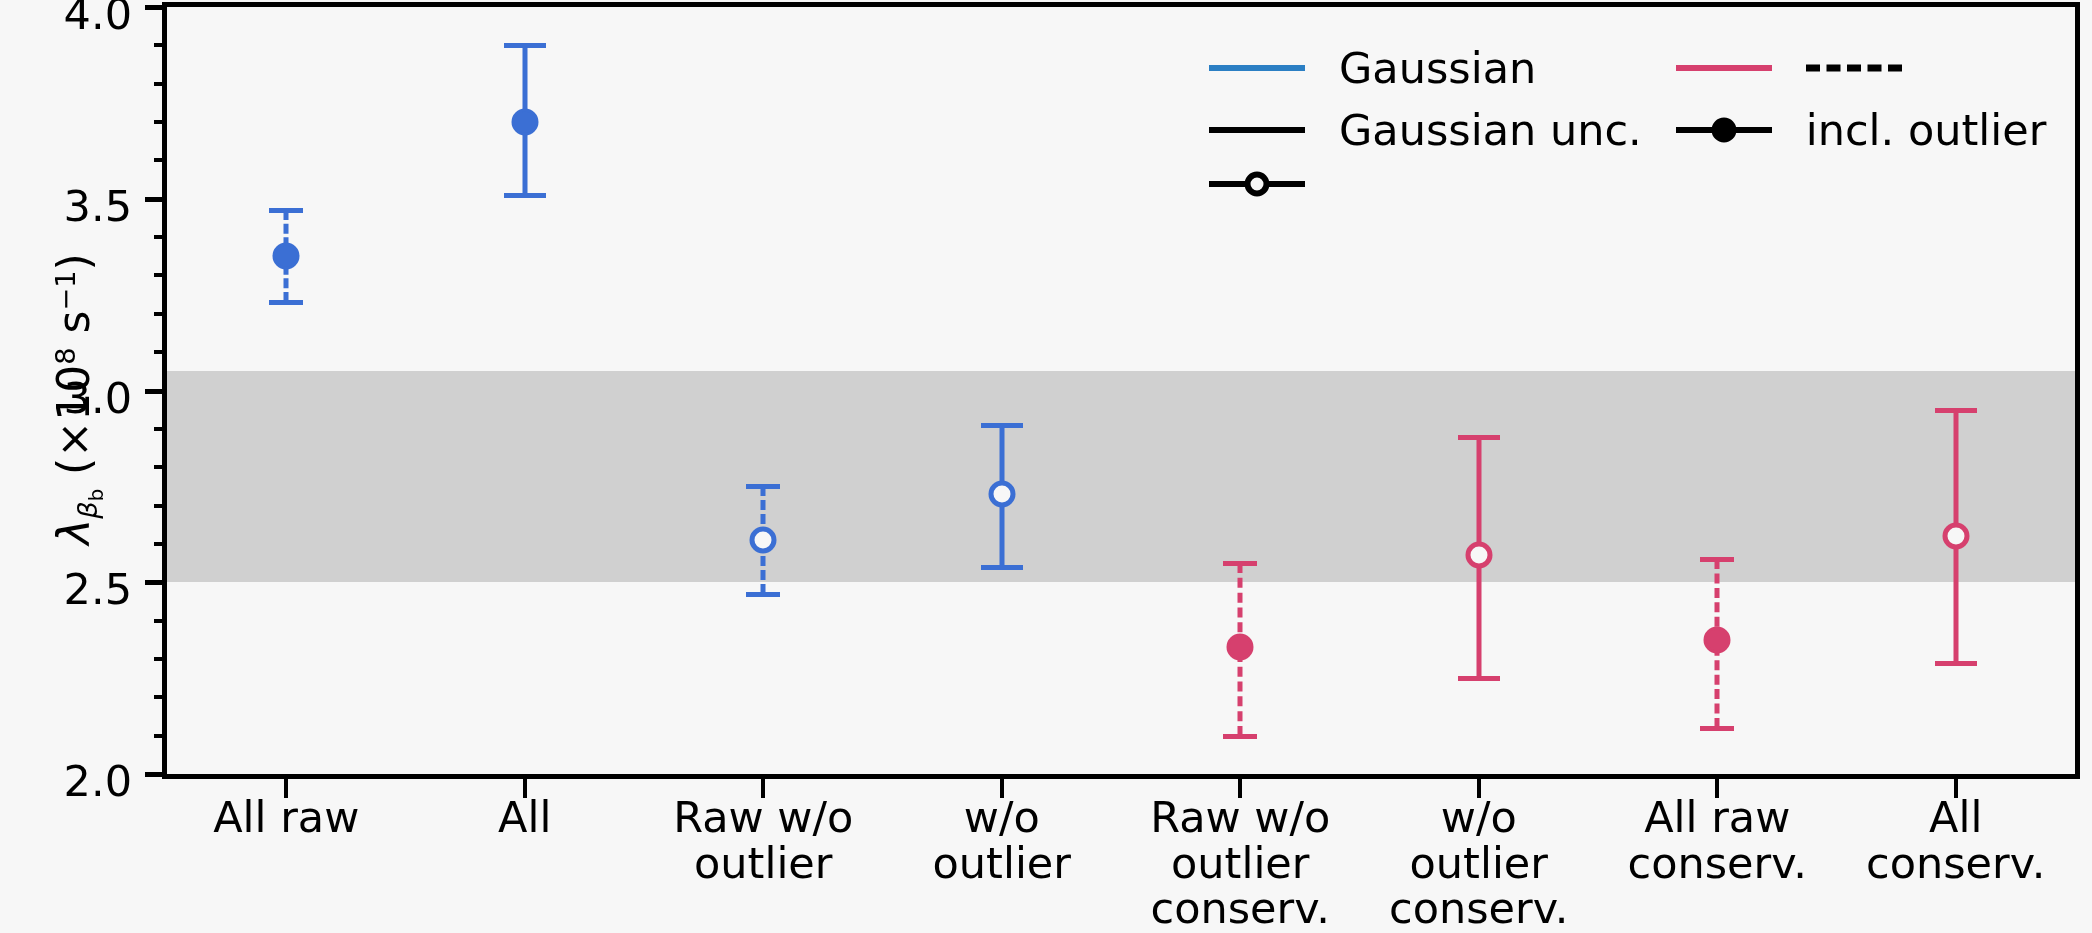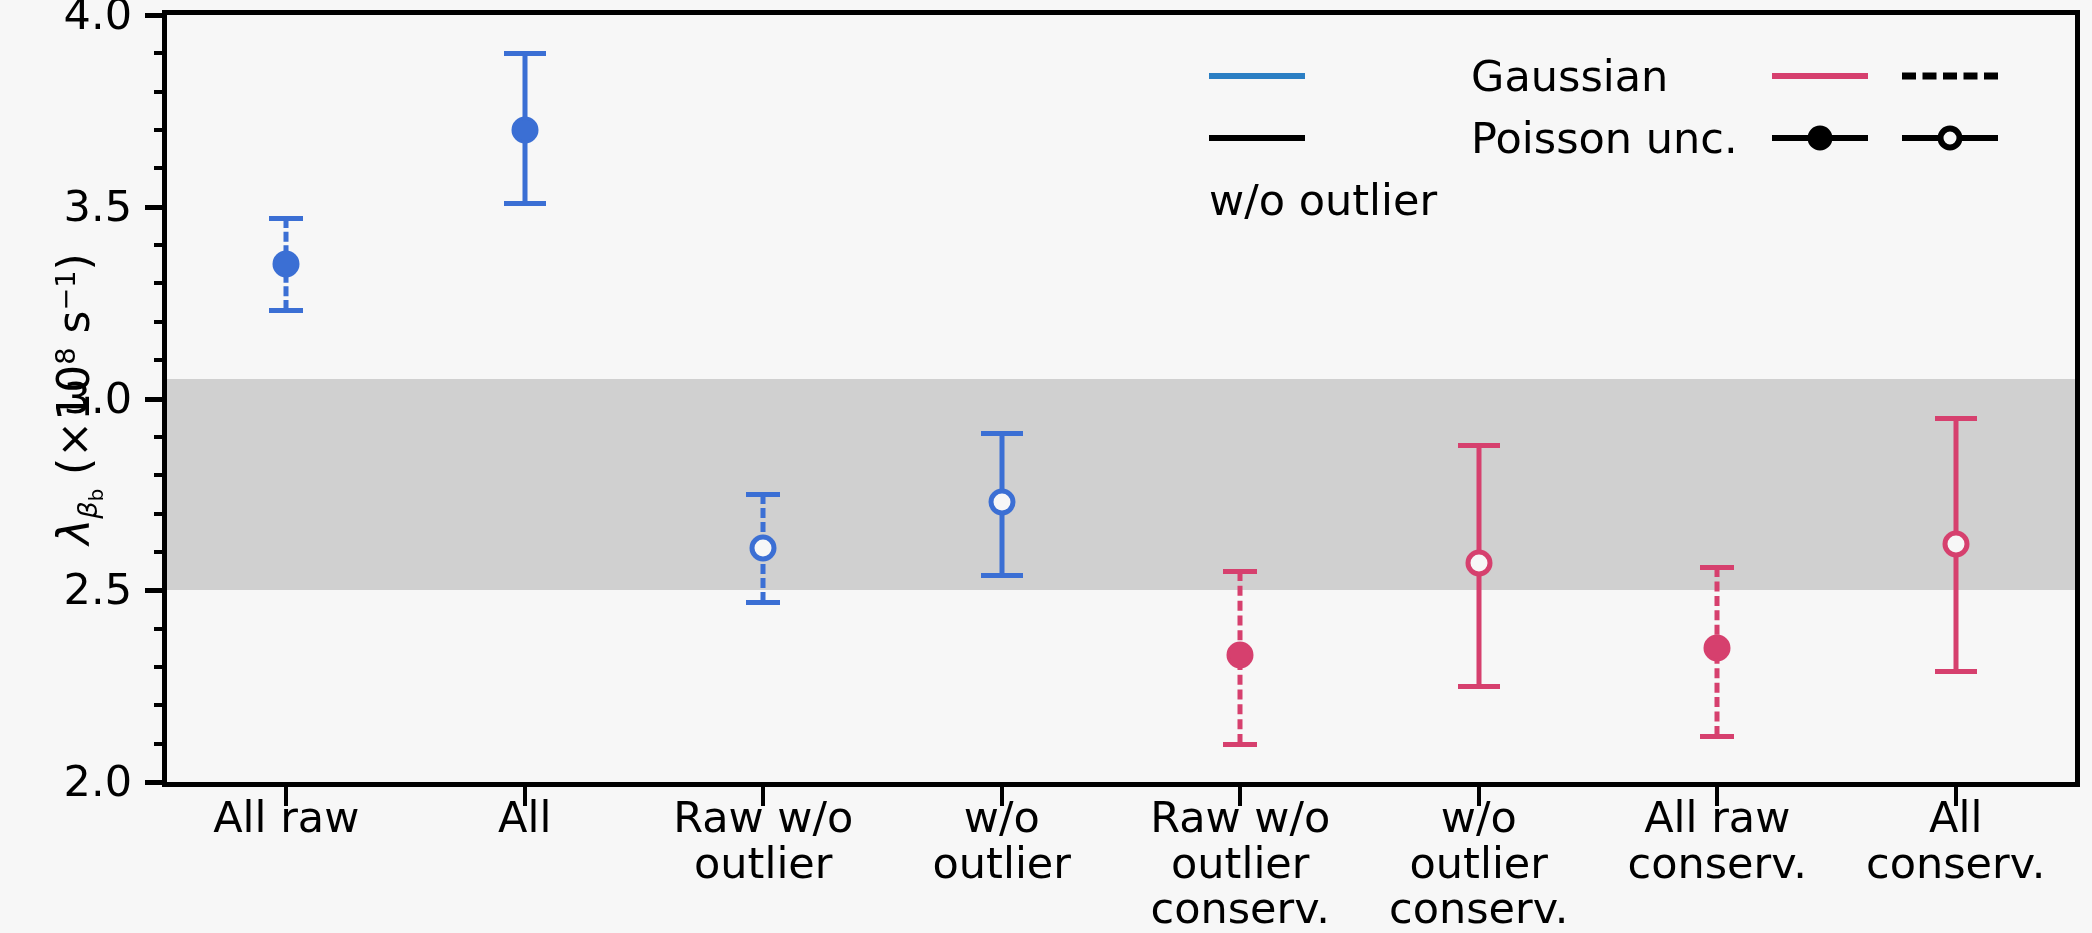--- a/index.html
+++ b/index.html
@@ -1,21 +1,21 @@
 <!DOCTYPE html>
 <html><head>
 <meta charset="utf-8">
 <style>
   html,body{margin:0;padding:0;background:#f7f7f7;}
   body{width:2092px;height:933px;font-family:"DejaVu Sans",sans-serif;overflow:hidden;}
   #fig{position:relative;width:2092px;height:933px;background:#f7f7f7;}
 
   
   #plot{
-    position:absolute;left:162px;top:10px;width:1918px;height:777px;
+    position:absolute;left:162px;top:2px;width:1918px;height:777px;
     background:#f7f7f7;border:5px solid #000;box-sizing:border-box;
   }
   #band{position:absolute;left:0;right:0;background:#d0d0d0;}
 
   
   .ytick{position:absolute;left:-22px;width:22px;height:5px;background:#000;}
   .ytick.minor{left:-13px;width:13px;height:4px;}
   #ylabels{position:absolute;left:0;top:0;width:0;height:0;}
   .ylab{
     position:absolute;text-align:right;width:140px;
@@ -168,30 +168,30 @@
         <div class="lgtxt">Gaussian</div>
         <div class="lgkey">
           <div class="lgline" style="background: rgb(214, 64, 110);"></div>
         </div>
         <div class="lgkey">
           <div class="lgline dash" style="border-top-color: rgb(0, 0, 0);"></div>
         </div>
         <div class="lgkey">
           <div class="lgline" style="background: rgb(0, 0, 0);"></div>
         </div>
-        <div class="lgtxt">Poisson unc.</div>
+        <div class="lgtxt">Gaussian unc.</div>
         <div class="lgkey">
           <div class="lgline" style="background: rgb(0, 0, 0);"></div>
           <div class="lgmk filled"></div>
         </div>
+        <div class="lgtxt">incl. outlier</div>
         <div class="lgkey">
           <div class="lgline" style="background: rgb(0, 0, 0);"></div>
           <div class="lgmk open"></div>
         </div>
-        <div class="lgtxt">w/o outlier</div>
       </div>
   </div>
 
   <div id="ylabels">
       <div class="ylab" style="left: -8px; top: 760px;">2.0</div>
       <div class="ylab" style="left: -8px; top: 568.25px;">2.5</div>
       <div class="ylab" style="left: -8px; top: 376.5px;">3.0</div>
       <div class="ylab" style="left: -8px; top: 184.75px;">3.5</div>
       <div class="ylab" style="left: -8px; top: -7px;">4.0</div>
     </div>

